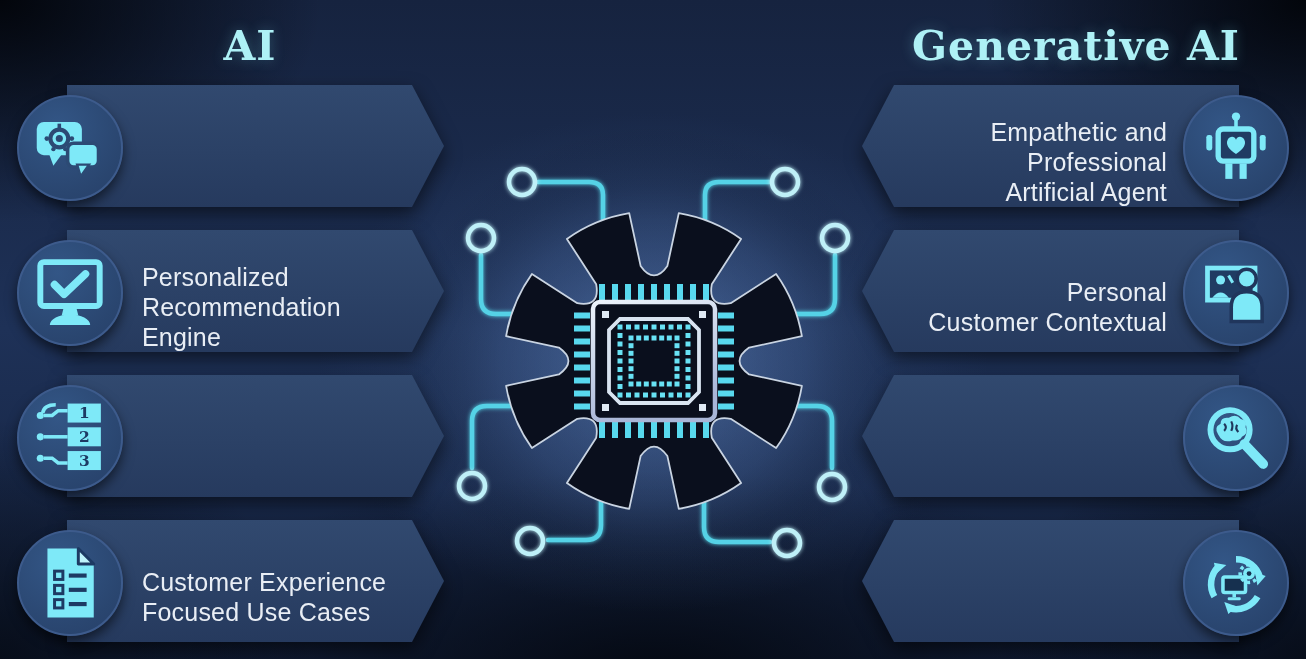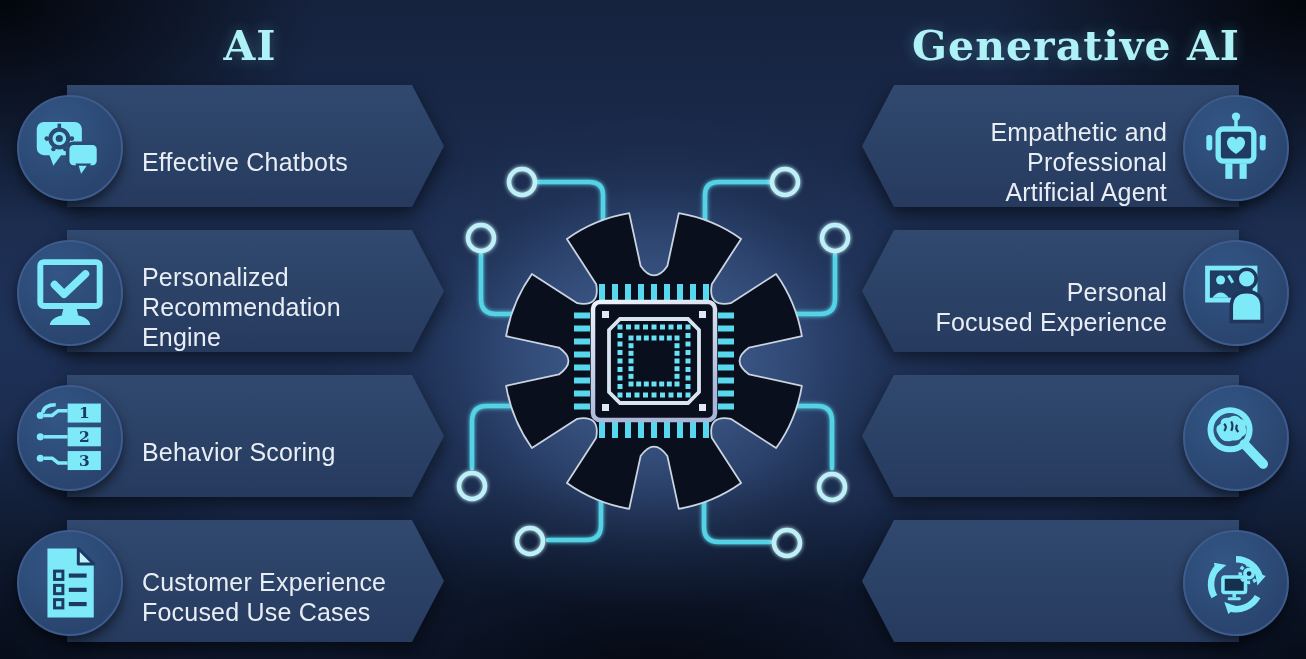--- a/index.html
+++ b/index.html
@@ -193,21 +193,20 @@
         <rect x="674.5" y="366.2" width="5" height="5" fill="#68e2f5"></rect>
         <rect x="628.5" y="373.8" width="5" height="5" fill="#68e2f5"></rect>
         <rect x="674.5" y="373.8" width="5" height="5" fill="#68e2f5"></rect>
       </g>
   </svg>
 
   <div class="row" style="top:85px">
     <div class="banner-wrap">
         <div class="banner bl"></div>
       </div>
-    <div class="label ll">Effective Chatbots</div>
     <div class="circle cl">
       <svg class="icon" viewBox="0 0 64 64">
         <rect x="4" y="10" width="38" height="28" rx="6" fill="#7ee9f8"></rect>
         <path d="M14 36 h12 l-8 11 z" fill="#7ee9f8"></path>
         <rect x="21.5" y="11.5" width="3" height="4" fill="#2c4a74"></rect>
         <circle cx="23" cy="24" r="7.5" fill="none" stroke="#2c4a74" stroke-width="3.5"></circle>
         <circle cx="23" cy="24" r="3" fill="#2c4a74"></circle>
         <circle cx="12.5" cy="24" r="2" fill="#2c4a74"></circle>
         <circle cx="33.5" cy="24" r="2" fill="#2c4a74"></circle>
         <circle cx="18" cy="33" r="1.8" fill="#2c4a74"></circle>
@@ -232,21 +231,20 @@
         <path d="M27 43 h10 l2 8 h-14 z" fill="#7ee9f8"></path>
         <path d="M15 59 a17 9 0 0 1 34 0 z" fill="#7ee9f8"></path>
       </svg>
     </div>
   </div>
 
   <div class="row" style="top:375px">
     <div class="banner-wrap">
         <div class="banner bl"></div>
       </div>
-    <div class="label ll">Behavior Scoring</div>
     <div class="circle cl">
       <svg class="icon" viewBox="0 0 64 64">
         <rect x="30" y="3" width="28" height="16" fill="#7ee9f8"></rect>
         <rect x="30" y="23" width="28" height="16" fill="#7ee9f8"></rect>
         <rect x="30" y="43" width="28" height="16" fill="#7ee9f8"></rect>
         <text x="44" y="15.5" text-anchor="middle" font-family="DejaVu Serif,serif" font-weight="bold" font-size="13" fill="#1d3a63">1</text>
         <text x="44" y="35.5" text-anchor="middle" font-family="DejaVu Serif,serif" font-weight="bold" font-size="13" fill="#1d3a63">2</text>
         <text x="44" y="55.5" text-anchor="middle" font-family="DejaVu Serif,serif" font-weight="bold" font-size="13" fill="#1d3a63">3</text>
         <circle cx="7" cy="13" r="3" fill="#7ee9f8"></circle>
         <circle cx="7" cy="31" r="3" fill="#7ee9f8"></circle>
@@ -298,21 +296,21 @@
         <rect x="35" y="45" width="6" height="13" fill="#7ee9f8"></rect>
       </svg>
     </div>
   </div>
 
   <div class="row" style="top:230px">
     <div class="banner-wrap">
         <div class="banner br"></div>
       </div>
     <div class="label lr">Personal
-Focused Experience</div>
+Customer Contextual</div>
     <div class="circle cr">
       <svg class="icon" viewBox="0 0 64 64">
         <rect x="6" y="9" width="44" height="31" fill="#7ee9f8"></rect>
         <rect x="10" y="13" width="36" height="23" fill="#203c63"></rect>
         <circle cx="19" cy="21" r="3.8" fill="#7ee9f8"></circle>
         <path d="M12 36 q7 -9 14 0 z" fill="#7ee9f8"></path>
         <rect x="26" y="17" width="2.6" height="7" fill="#7ee9f8" transform="rotate(-30 27 20)"></rect>
         <circle cx="41" cy="20" r="8" fill="#7ee9f8" stroke="#20365c" stroke-width="3"></circle>
         <path d="M28 56 V 44 Q28 31 41 31 Q54 31 54 44 V 56 Z" fill="#7ee9f8" stroke="#20365c" stroke-width="3"></path>
       </svg>

